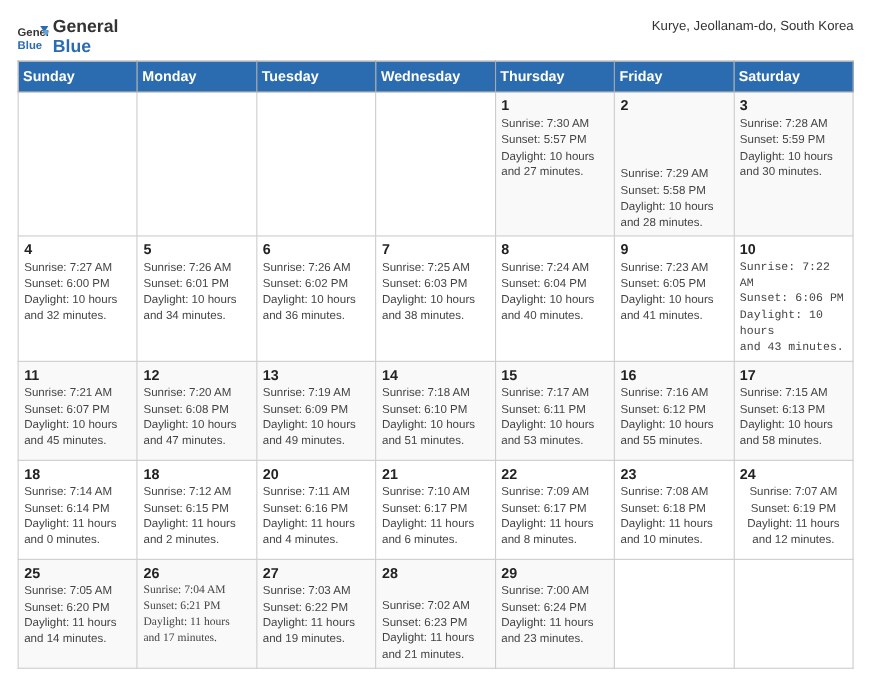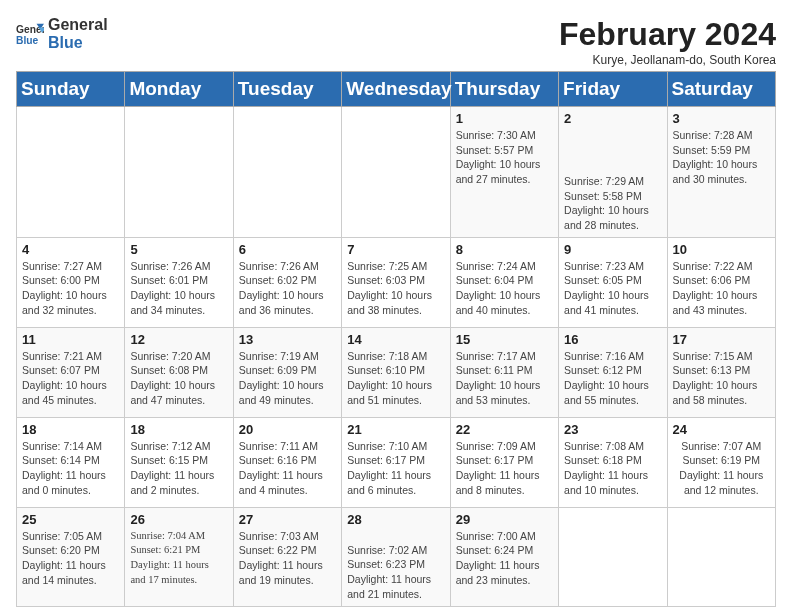--- a/index.html
+++ b/index.html
@@ -38,21 +38,21 @@
       color: #333;
     }
     table {
       width: 100%;
       border-collapse: collapse;
       table-layout: fixed;
     }
     thead tr th {
       background-color: #2b6cb0;
       color: #fff;
-      font-size: 19px;
+      font-size: 13px;
       font-weight: bold;
       padding: 6px 4px;
       text-align: left;
       border: 1px solid #aaa;
     }
     tbody tr td {
       border: 1px solid #ccc;
       vertical-align: top;
       padding: 4px 5px;
       font-size: 10.5px;
@@ -88,21 +88,20 @@
       <text x="0" y="26" font-size="11" font-weight="bold" fill="#2b6cb0">Blue</text>
       <polygon points="22,4 30,4 26,10" fill="#2b6cb0"></polygon>
       <polygon points="24,8 32,8 28,14" fill="#5ba3d9"></polygon>
     </svg>
     <div>
       <div style="font-size:16px;font-weight:bold;color:#333;line-height:1.1;">General</div>
       <div style="font-size:16px;font-weight:bold;color:#2b6cb0;line-height:1.1;">Blue</div>
     </div>
   </div>
   <div class="title-area">
-    <div class="month-title">February 2024</div>
     <div class="location-title">Kurye, Jeollanam-do, South Korea</div>
   </div>
 </div>
 
 <table>
   <thead>
     <tr id="header-row">
         <th>Sunday</th>
         <th>Monday</th>
         <th>Tuesday</th>
@@ -178,21 +177,21 @@
         </td>
         <td>
           <span class="day-number">9</span>
           <div class="day-info" style="white-space: pre-line;">Sunrise: 7:23 AM
 Sunset: 6:05 PM
 Daylight: 10 hours
 and 41 minutes.</div>
         </td>
         <td>
           <span class="day-number">10</span>
-          <div class="day-info" style="white-space: pre-line;">Sunrise: 7:22 AM
+          <div class="day-info" style="white-space: pre-line; font-family: Liberation Mono, monospace;">Sunrise: 7:22 AM
 Sunset: 6:06 PM
 Daylight: 10 hours
 and 43 minutes.</div>
         </td>
       </tr>
       <tr>
         <td>
           <span class="day-number">11</span>
           <div class="day-info" style="white-space: pre-line;">Sunrise: 7:21 AM
 Sunset: 6:07 PM

